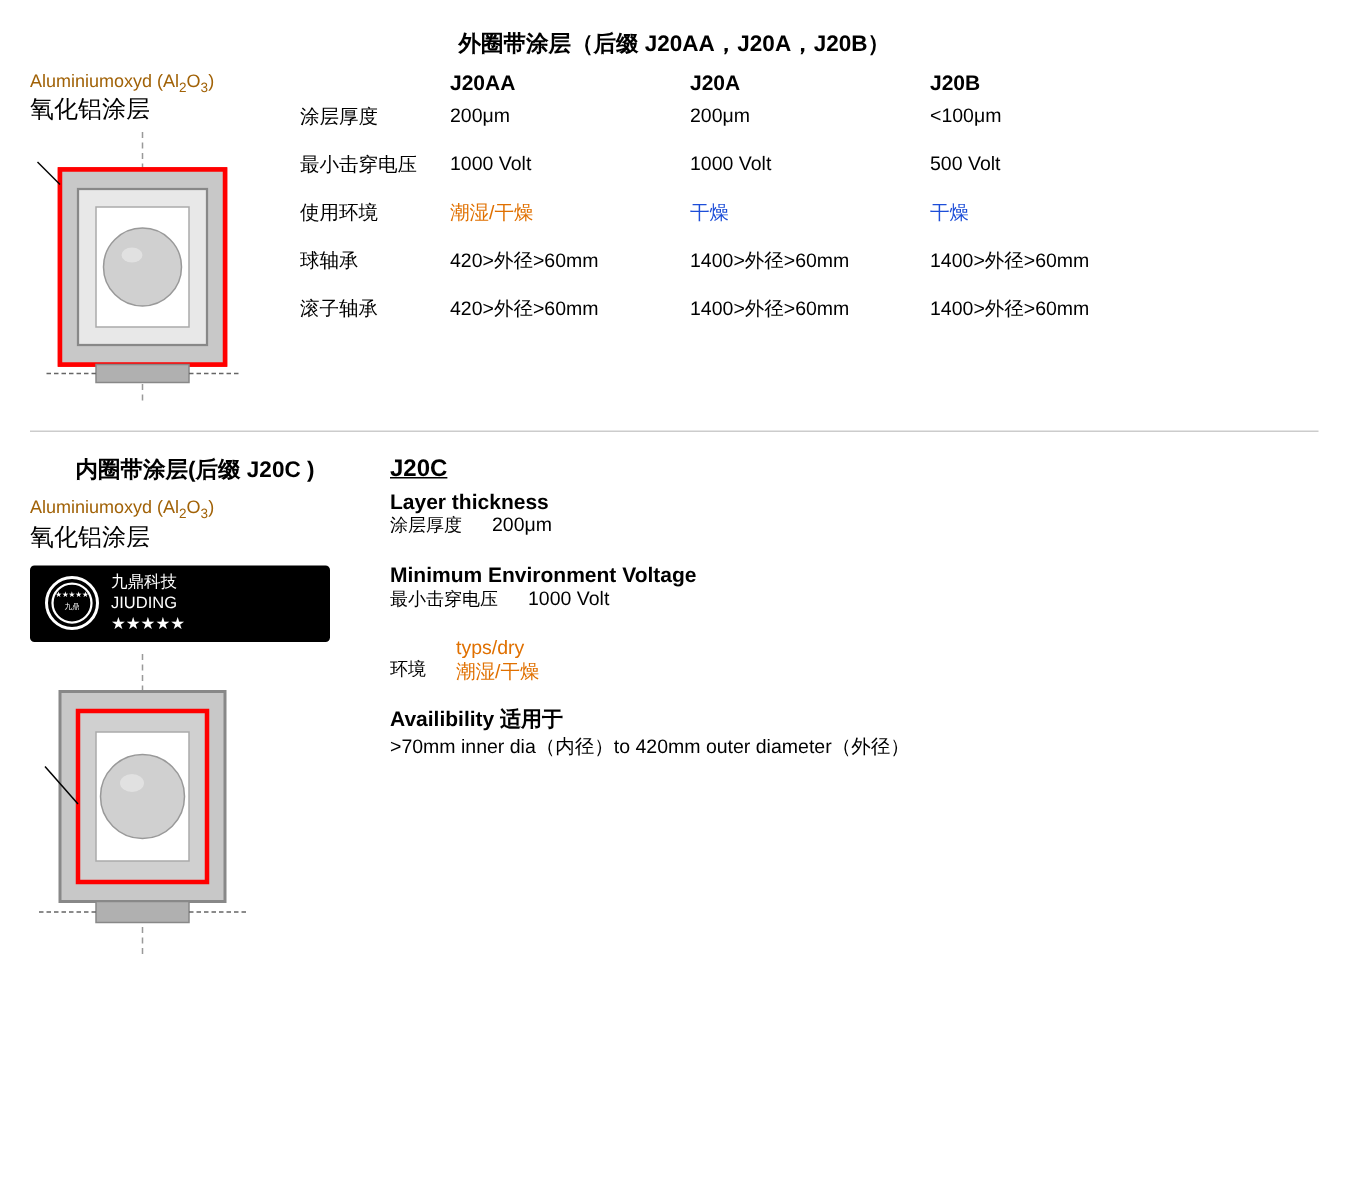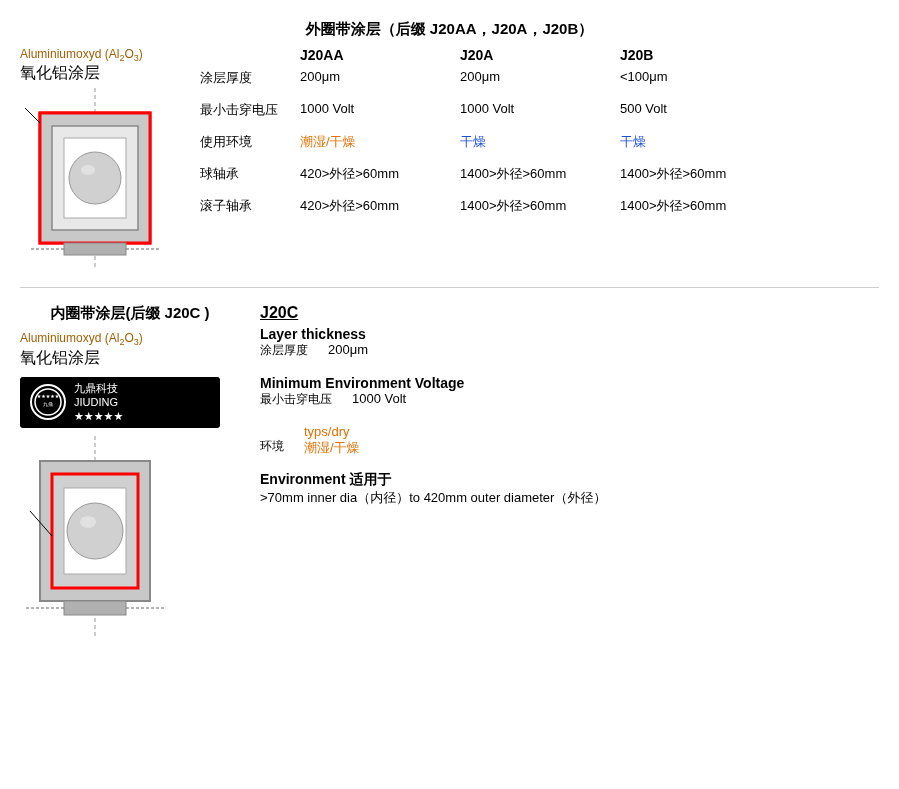--- a/index.html
+++ b/index.html
@@ -318,18 +318,18 @@
         <div class="detail-label-cn">环境</div>
         <div>
           <div class="detail-value text-orange">typs/dry</div>
           <div class="detail-value text-orange">潮湿/干燥</div>
         </div>
       </div>
     </div>
 
     <div class="detail-row">
       <div style="display:flex; gap: 4px; flex-wrap: wrap;">
-        <div class="detail-label-en">Environment 适用于</div>
+        <div class="detail-label-en">Availibility 适用于</div>
       </div>
       <div class="detail-value">&gt;70mm inner dia（内径）to 420mm outer diameter（外径）</div>
     </div>
   </div>
 </div>
 
 </body></html>

